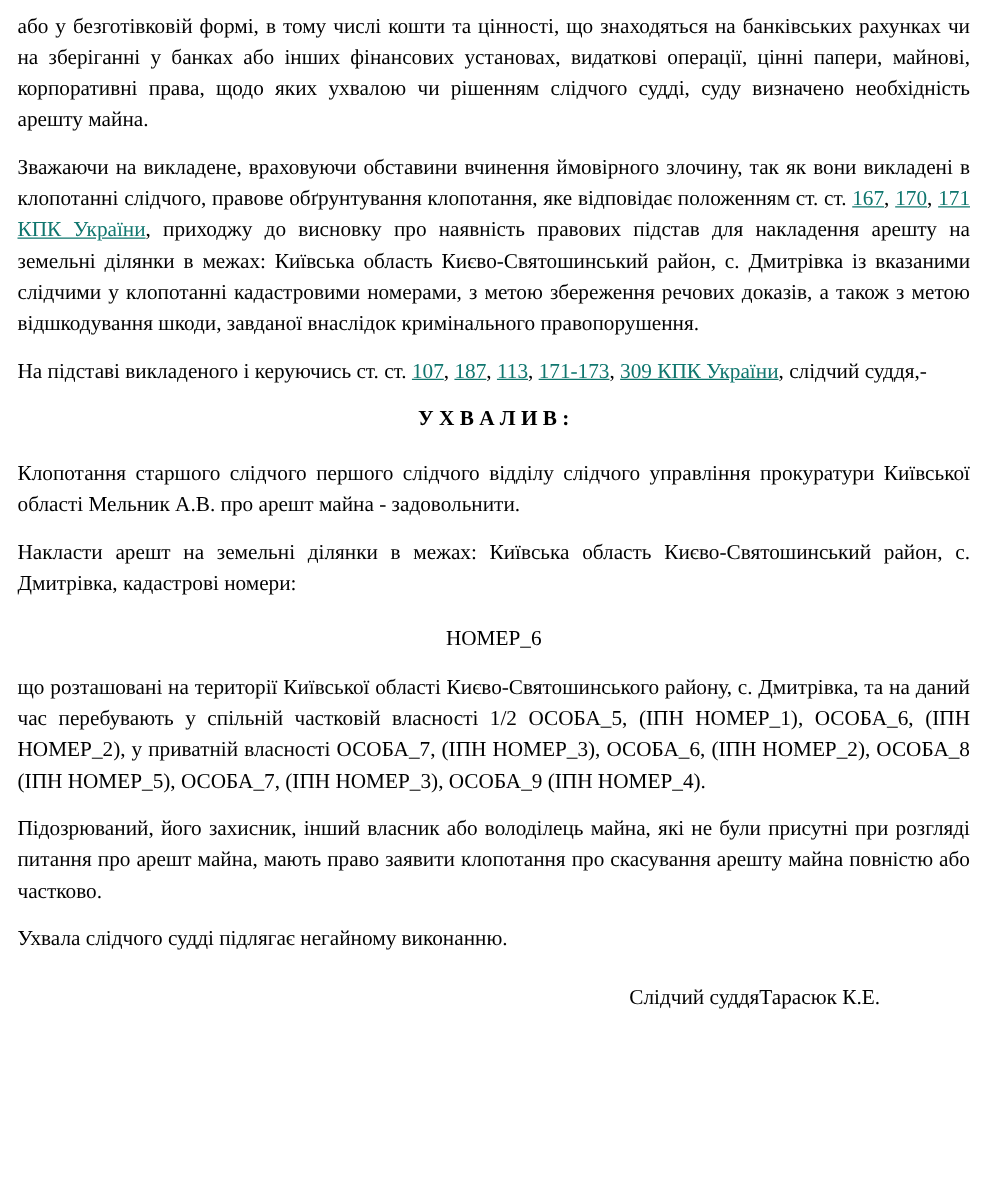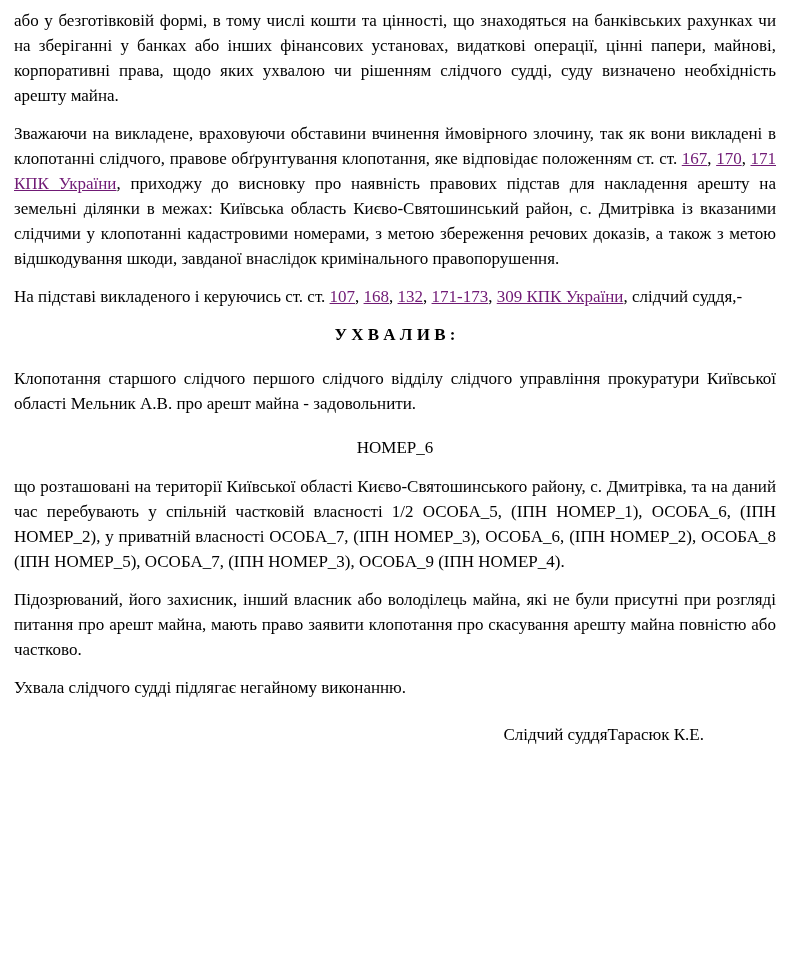--- a/index.html
+++ b/index.html
@@ -17,21 +17,21 @@
     line-height: 25px;
     color: #000000;
     overflow: hidden;
   }
   .para {
     margin: 0 0 13px 0;
     text-align: justify;
   }
   .ref {
     text-decoration: underline;
-    color: #701a75;
+    color: #0f766e;
     cursor: pointer;
   }
   .heading {
     text-align: center;
     font-weight: bold;
     margin: 6px 0 19px 0;
   }
   .cadastral {
     margin: 19px 0 14px 0;
     text-align: center;
@@ -47,26 +47,27 @@
 </style>
 </head>
 <body>
 
 <div class="page">
 
   <p class="para">або у безготівковій формі, в тому числі кошти та цінності, що знаходяться на банківських рахунках чи на зберіганні у банках або інших фінансових установах, видаткові операції, цінні папери, майнові, корпоративні права, щодо яких ухвалою чи рішенням слідчого судді, суду визначено необхідність арешту майна.</p>
 
   <p class="para"><span>Зважаючи на викладене, враховуючи обставини вчинення ймовірного злочину, так як вони викладені в клопотанні слідчого, правове обґрунтування клопотання, яке відповідає положенням ст. ст. </span><span class="ref">167</span><span>, </span><span class="ref">170</span><span>, </span><span class="ref">171 КПК України</span><span>, приходжу до висновку про наявність правових підстав для накладення арешту на земельні ділянки в межах: Київська область Києво-Святошинський район, с. Дмитрівка із вказаними слідчими у клопотанні кадастровими номерами, з метою збереження речових доказів, а також з метою відшкодування шкоди, завданої внаслідок кримінального правопорушення.</span></p>
 
-  <p class="para"><span>На підставі викладеного і керуючись ст. ст. </span><span class="ref">107</span><span>, </span><span class="ref">168</span><span>, </span><span class="ref">132</span><span>, </span><span class="ref">171-173</span><span>, </span><span class="ref">309 КПК України</span><span>, слідчий суддя,-</span></p>
+  <p class="para"><span>На підставі викладеного і керуючись ст. ст. </span><span class="ref">107</span><span>, </span><span class="ref">187</span><span>, </span><span class="ref">113</span><span>, </span><span class="ref">171-173</span><span>, </span><span class="ref">309 КПК України</span><span>, слідчий суддя,-</span></p>
 
   <p class="para heading">У Х В А Л И В :</p>
 
   <p class="para">Клопотання старшого слідчого першого слідчого відділу слідчого управління прокуратури Київської області Мельник А.В. про арешт майна - задовольнити.</p>
 
+  <p class="para">Накласти арешт на земельні ділянки в межах: Київська область Києво-Святошинський район, с. Дмитрівка, кадастрові номери:</p>
 
   <p class="para cadastral">НОМЕР_6</p>
 
   <p class="para">що розташовані на території Київської області Києво-Святошинського району, с. Дмитрівка, та на даний час перебувають у спільній частковій власності 1/2 ОСОБА_5, (ІПН НОМЕР_1), ОСОБА_6, (ІПН НОМЕР_2), у приватній власності ОСОБА_7, (ІПН НОМЕР_3), ОСОБА_6, (ІПН НОМЕР_2), ОСОБА_8 (ІПН НОМЕР_5), ОСОБА_7, (ІПН НОМЕР_3), ОСОБА_9 (ІПН НОМЕР_4).</p>
 
   <p class="para">Підозрюваний, його захисник, інший власник або володілець майна, які не були присутні при розгляді питання про арешт майна, мають право заявити клопотання про скасування арешту майна повністю або частково.</p>
 
   <p class="para">Ухвала слідчого судді підлягає негайному виконанню.</p>
 
 

